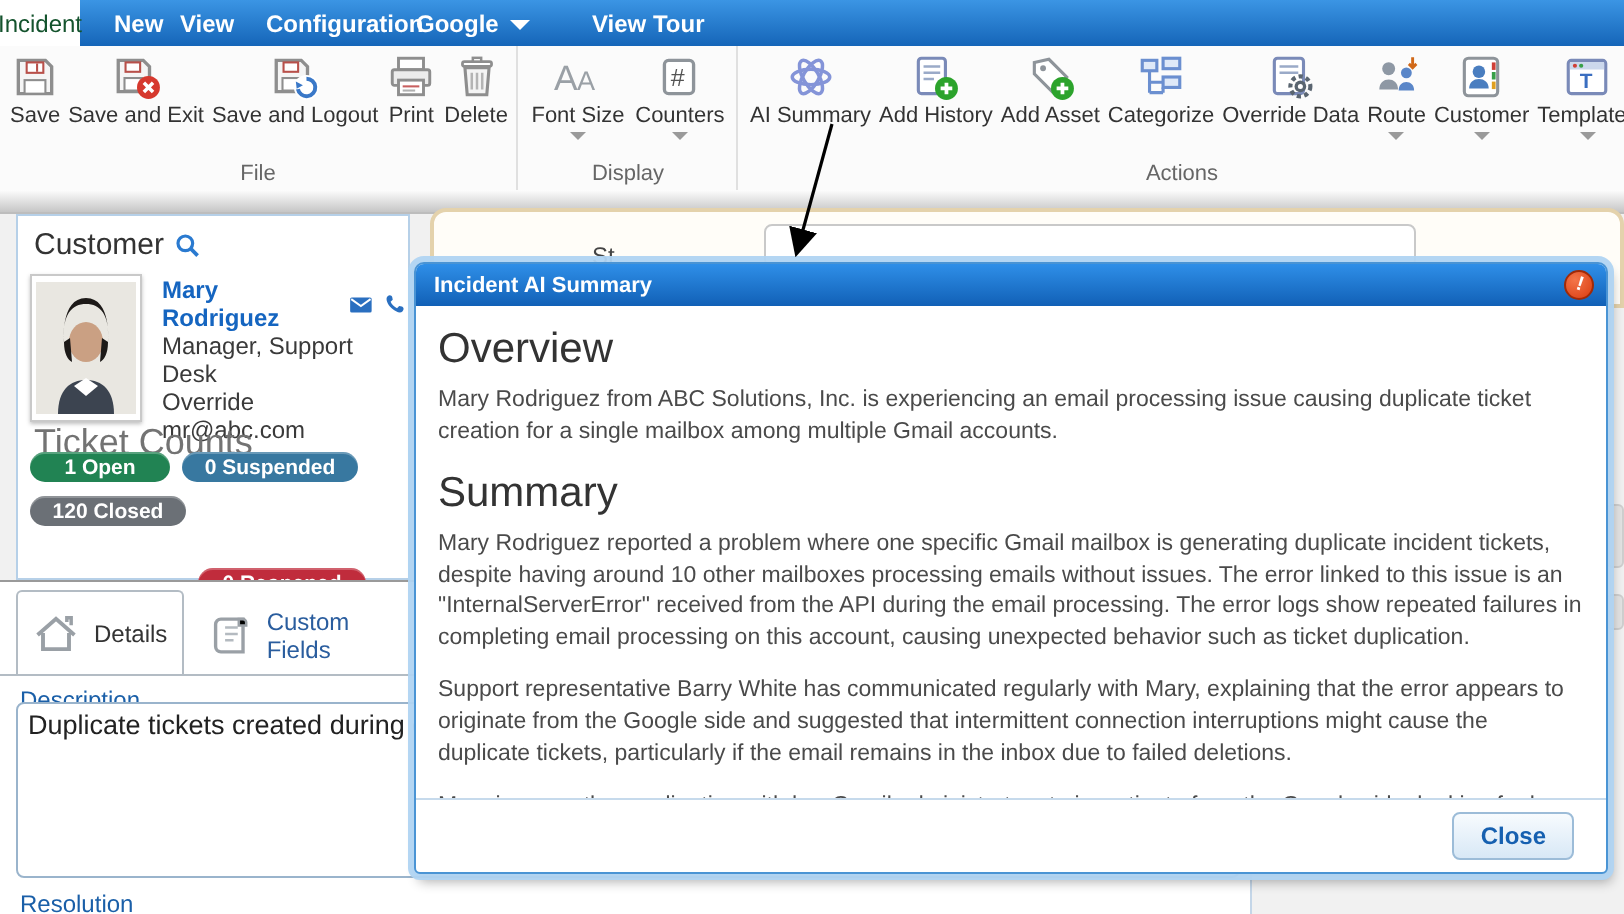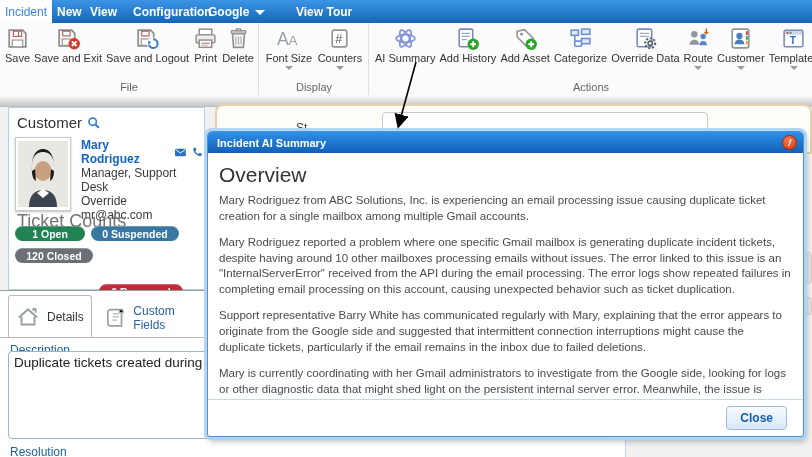--- a/index.html
+++ b/index.html
@@ -3,22 +3,22 @@
 <meta charset="utf-8">
 <style>
   * { margin:0; padding:0; box-sizing:border-box; }
   html,body { width:812px; height:457px; }
   body { font-family:"Liberation Sans", sans-serif; background:#f1f1f1; position:relative; overflow:hidden; }
   #stage { position:absolute; inset:0; width:812px; height:457px; background:#f1f1f1; }
 
   
   .menubar { position:absolute; left:0; top:0; width:812px; height:23px;
     background:linear-gradient(#3b95e4,#1565b8); }
-  .tab-active { position:absolute; left:0; top:0; height:23px; width:52px; background:#fff;
-    color:#3b82f6; font-size:12px; display:flex; align-items:center; justify-content:center; }
+  .tab-active { position:absolute; left:0; top:0; height:23px; width:40px; background:#fff;
+    color:#14532d; font-size:12px; display:flex; align-items:center; justify-content:center; }
   .mitem { position:absolute; top:0; height:23px; display:flex; align-items:center;
     color:#fff; font-size:12px; font-weight:bold; cursor:default; }
   .m0{left:57px;} .m1{left:90px;} .m2{left:133px;} .m3{left:208px;}
   .mcaret { position:absolute; left:255px; top:10px; width:0; height:0;
     border-left:5px solid transparent; border-right:5px solid transparent; border-top:5px solid #fff; }
   .mtour { position:absolute; left:296px; top:0; height:23px; display:flex; align-items:center;
     color:#fff; font-size:12px; font-weight:bold; }
 
   
   .ribbon { position:absolute; left:0; top:23px; width:812px; height:72px; background:#fbfbfb; }
@@ -394,20 +394,21 @@
   <div class="modal">
     <div class="modal-head">
       <span class="modal-title">Incident AI Summary</span>
       <div class="alert-btn">
           <span>!</span>
         </div>
     </div>
     <div class="modal-body">
       <div class="mhead">Overview</div>
       <div class="mpara">Mary Rodriguez from ABC Solutions, Inc. is experiencing an email processing issue causing duplicate ticket creation for a single mailbox among multiple Gmail accounts.</div>
+      <div class="mhead">Summary</div>
       <div class="mpara">Mary Rodriguez reported a problem where one specific Gmail mailbox is generating duplicate incident tickets, despite having around 10 other mailboxes processing emails without issues. The error linked to this issue is an "InternalServerError" received from the API during the email processing. The error logs show repeated failures in completing email processing on this account, causing unexpected behavior such as ticket duplication.</div>
       <div class="mpara">Support representative Barry White has communicated regularly with Mary, explaining that the error appears to originate from the Google side and suggested that intermittent connection interruptions might cause the duplicate tickets, particularly if the email remains in the inbox due to failed deletions.</div>
       <div class="mpara">Mary is currently coordinating with her Gmail administrators to investigate from the Google side, looking for logs or other diagnostic data that might shed light on the persistent internal server error. Meanwhile, the issue is isolated to this single mailbox, as other mailboxes using the same Google API credentials function properly without duplication or connection errors.</div>
     </div>
     <div class="modal-foot">
       <button class="close-btn">Close</button>
     </div>
   </div>
 
   <svg class="anno">

